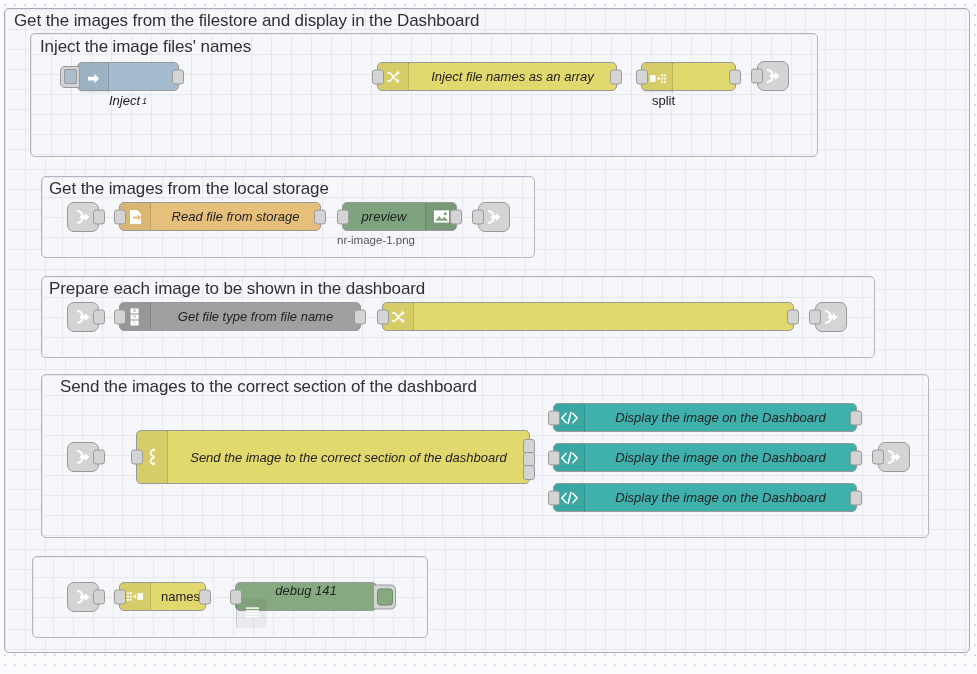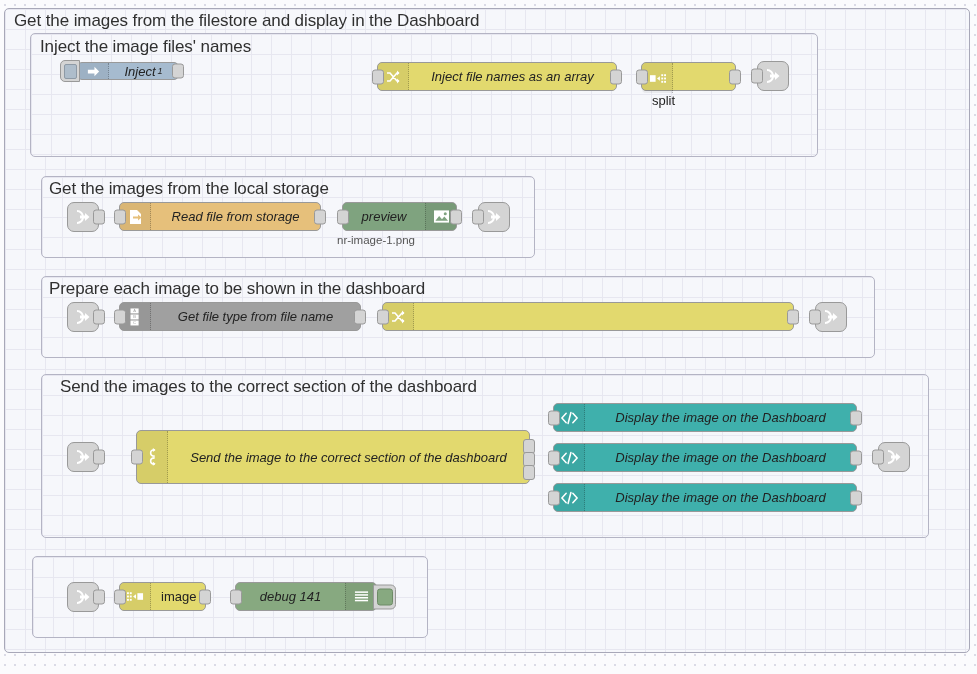--- a/index.html
+++ b/index.html
@@ -86,21 +86,21 @@
 
   
   .n-inject   {background:#a6bbcf;}
   .n-change   {background:#e2d96e;}
   .n-split    {background:#e2d96e;}
   .n-switch   {background:#e2d96e;}
   .n-join     {background:#e2d96e;}
   .n-teal     {background:#3fb0ac;}
   .n-file     {background:#e6c07b;}
   .n-preview  {background:#7fa37f;}
-  .n-debug    {background:#87a980;}
+  .n-debug    {background:#87a980;flex-direction:column;}
   .n-template {background:#a0a0a0;}
 
   
   .linknode{
     position:absolute;
     width:32px;height:30px;
     background:#d4d4d4;
     border:1px solid #999;
     border-radius:7px;
     display:flex;align-items:center;justify-content:center;
@@ -191,21 +191,21 @@
 
     <path class="wire" d="M 206,597 C 218,597 224,597 235,597"></path>
   </svg>
 
   <div class="group outer" style="left:4px;top:8px;width:966px;height:645px;"></div>
   <div class="group-label" style="left:14px;top:11px;">Get the images from the filestore and display in the Dashboard</div>
 
   <div class="group" style="left:30px;top:33px;width:788px;height:124px;"></div>
   <div class="group-label" style="left:40px;top:37px;">Inject the image files' names</div>
 
-  <div class="node n-inject" style="left:77px;top:62px;width:102px;height:18px;">
+  <div class="node n-inject" style="left:77px;top:62px;width:102px;height:29px;flex-direction:column;">
     <div class="inject-btn">
         <i></i>
       </div>
     <div class="icon-box">
       <svg width="15" height="15" viewBox="0 0 16 16">
           <path d="M2 6h7V3l5 5-5 5v-3H2z" fill="#fff"></path>
         </svg>
     </div>
     <div class="lbl italic center">
       <span>Inject</span>
@@ -434,21 +434,21 @@
             <rect x="3" y="2" width="2" height="2"></rect>
             <rect x="0" y="5.5" width="2" height="2"></rect>
             <rect x="3" y="5.5" width="2" height="2"></rect>
             <rect x="0" y="9" width="2" height="2"></rect>
             <rect x="3" y="9" width="2" height="2"></rect>
           </g>
         <path d="M6.5 6.5l3-2.3v4.6z" fill="#fff"></path>
         <rect x="11" y="3" width="6" height="7" fill="#fff"></rect>
       </svg>
     </div>
-    <div class="lbl left">image</div>
+    <div class="lbl left">names</div>
     <div class="port out"></div>
   </div>
 
   <div class="node n-debug" style="left:235px;top:582px;width:142px;height:29px;">
     <div class="port in"></div>
     <div class="lbl italic center">debug 141</div>
     <div class="icon-box right">
       <svg width="15" height="14" viewBox="0 0 16 14">
         <g fill="#fff">
             <rect x="1" y="1" width="14" height="1.6"></rect>

